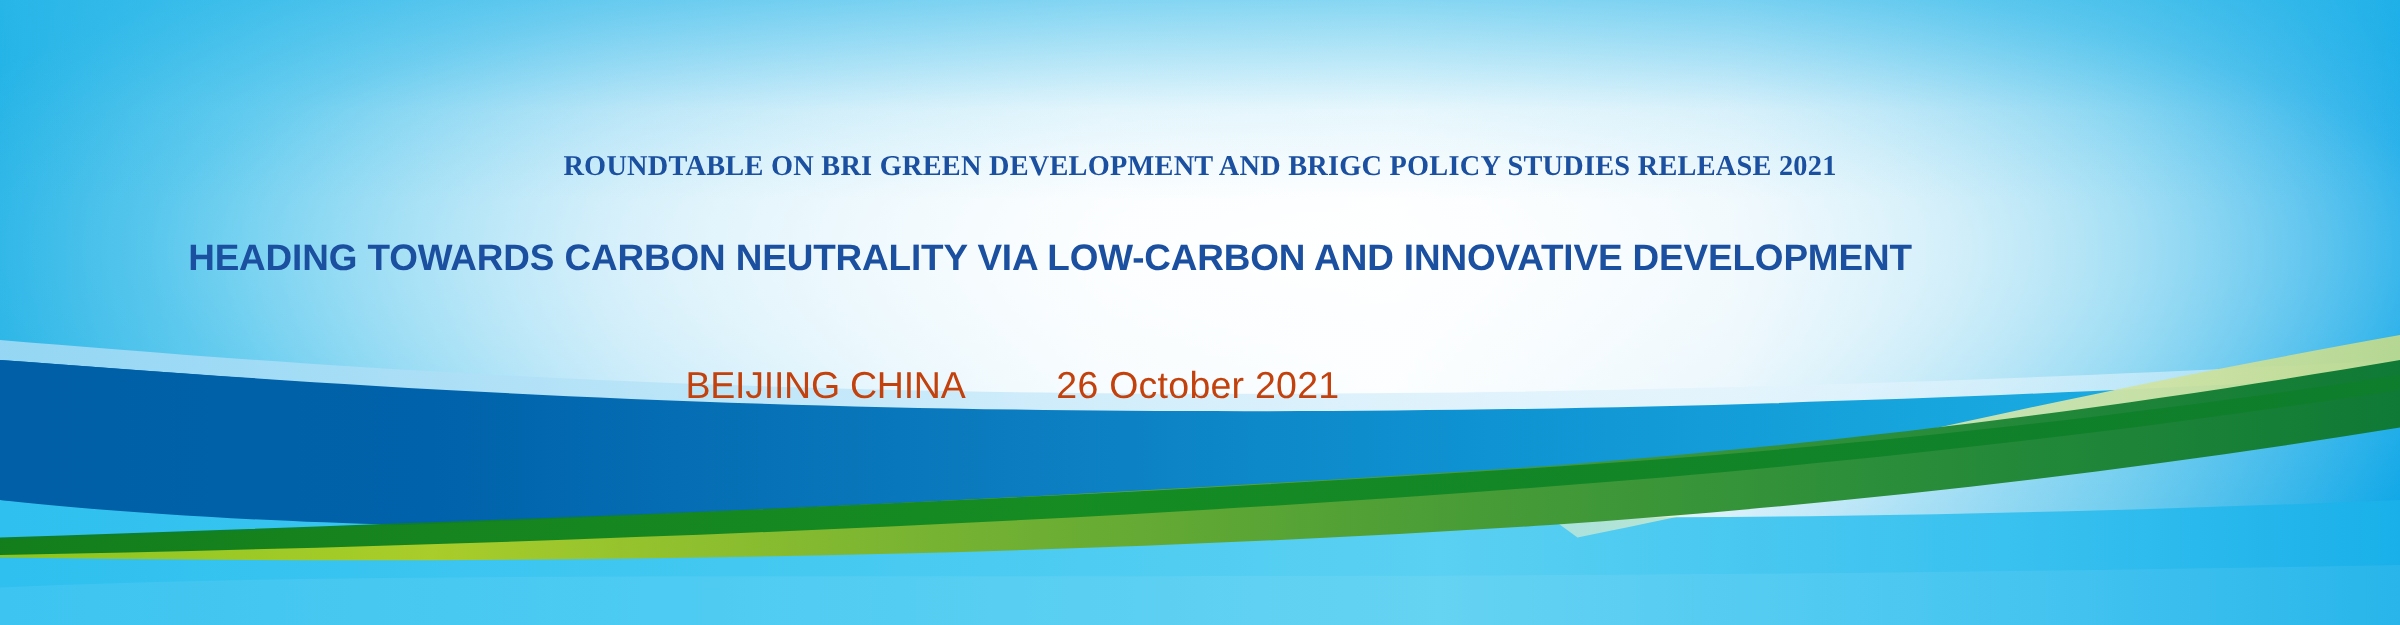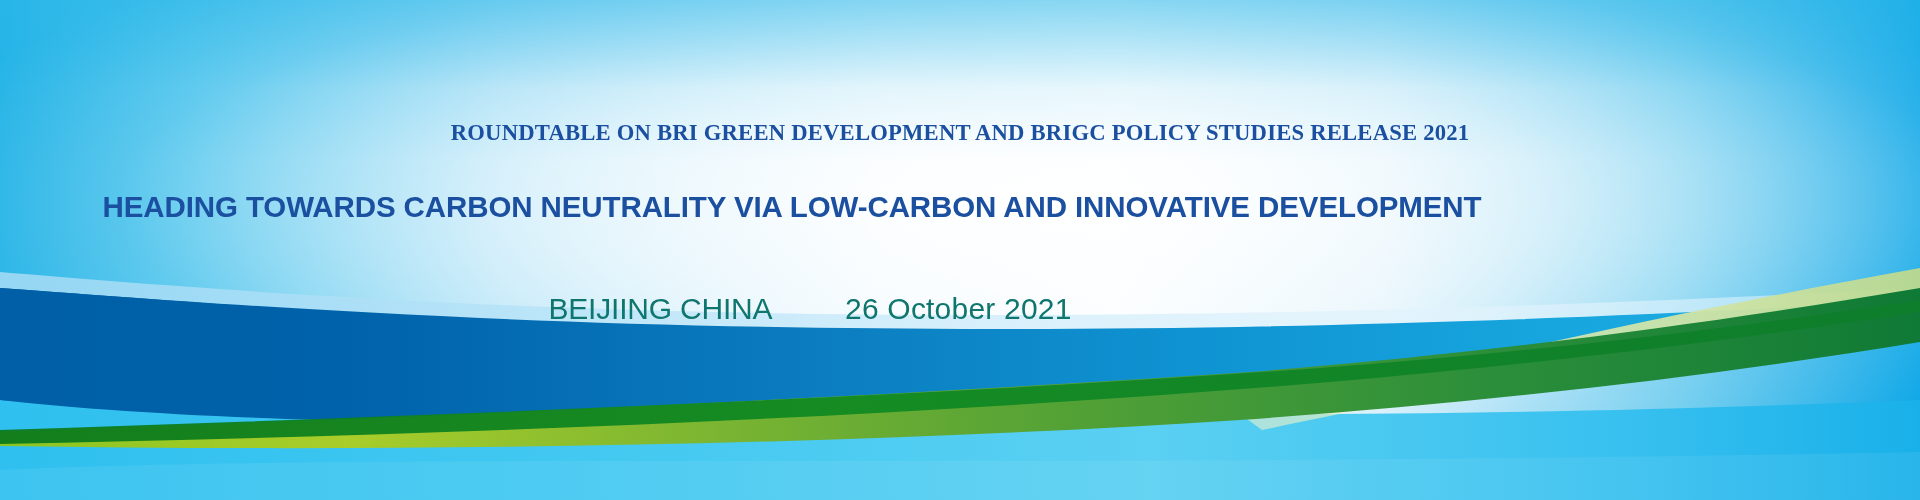--- a/index.html
+++ b/index.html
@@ -48,30 +48,31 @@
     left: 0;
     top: 178px;
     width: 1584px;
     text-align: center;
     font-family: "Liberation Sans", sans-serif;
     font-weight: bold;
     font-size: 29.5px;
     letter-spacing: -0.1px;
     color: #1b4fa0;
     white-space: nowrap;
+    padding-left: 48px;
   }
   .line-venue {
     position: absolute;
     left: 0;
     top: 280px;
     width: 1620px;
     text-align: center;
     font-family: "Liberation Sans", sans-serif;
     font-size: 30px;
-    color: #0f766e;
+    color: #c2410c;
     white-space: nowrap;
   }
   .venue-city {
     font-weight: normal;
     letter-spacing: -0.2px;
   }
   .venue-gap {
     display: inline-block;
     width: 56px;
   }

